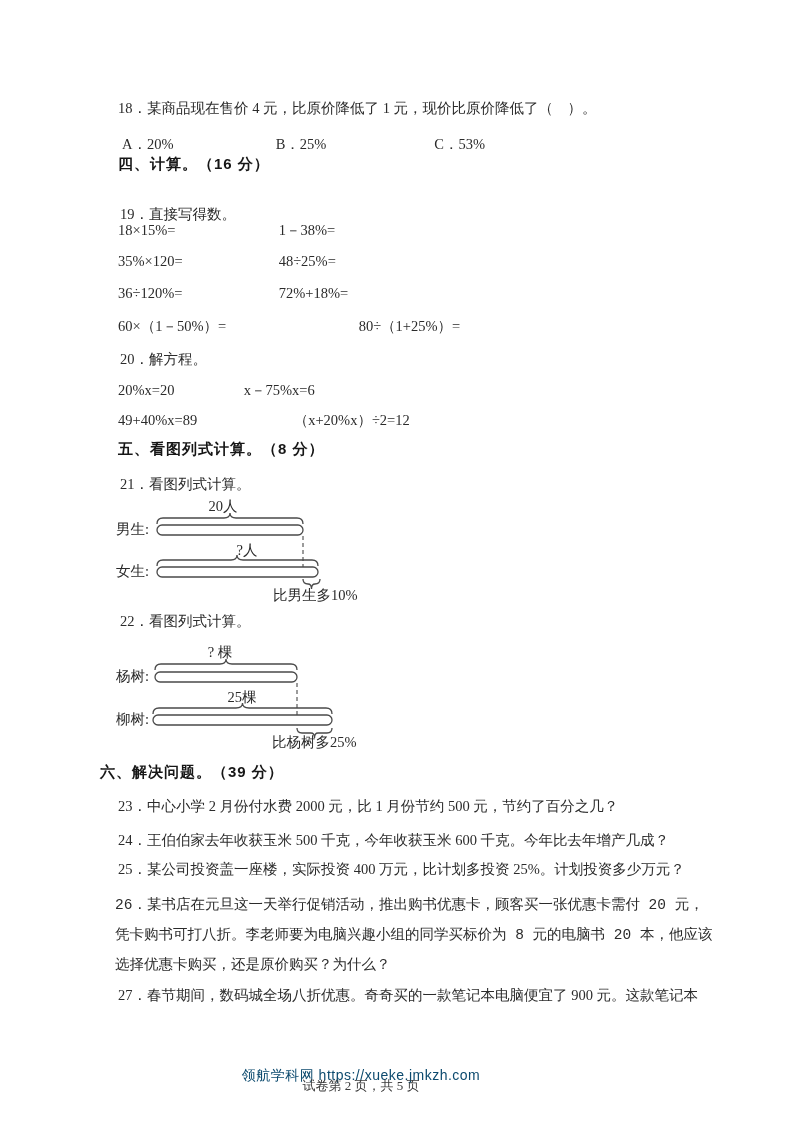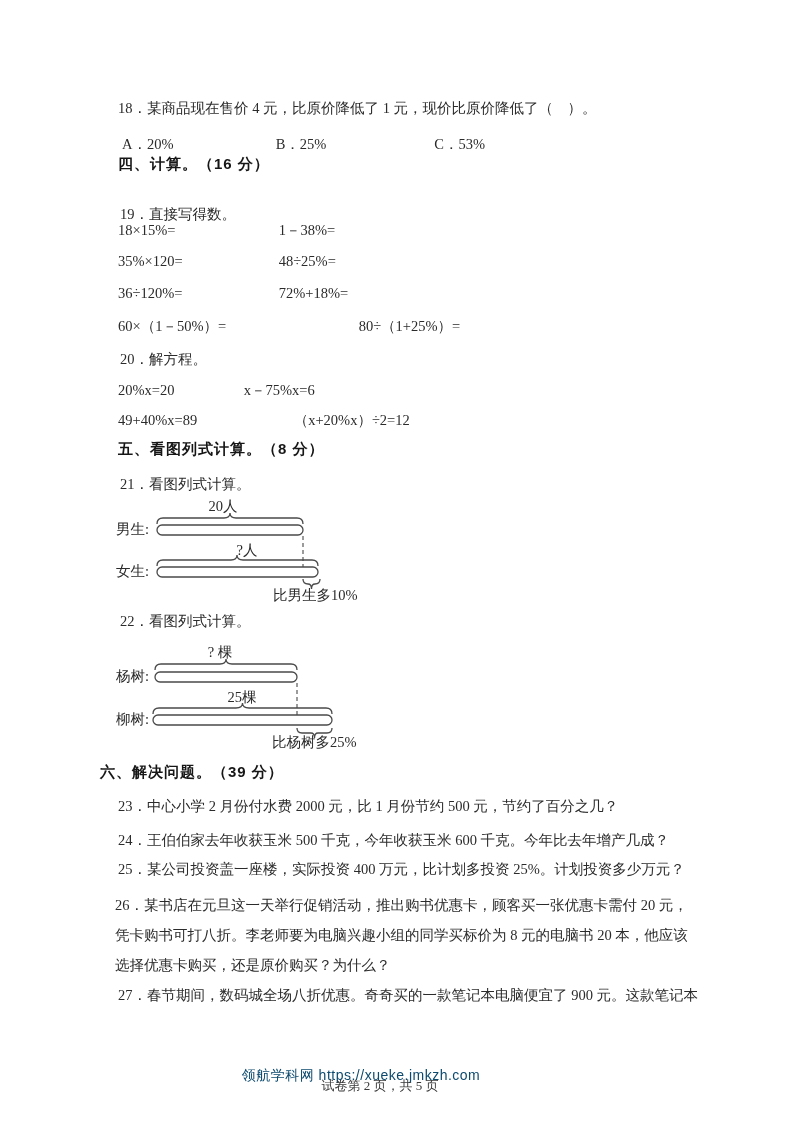--- a/index.html
+++ b/index.html
@@ -127,24 +127,24 @@
     <path d="M207,88 Q207,93 212,93 L221,93 Q224.5,93 224.5,98 Q224.5,93 228,93 L237,93 Q242,93 242,88"></path>
     <text x="182" y="107">比杨树多25%</text>
   </svg>
 
   <h2 class="abs heading" style="left:100px; top:763px;">六、解决问题。（39 分）</h2>
 
   <p class="abs" style="left:118px; top:797px;">23．中心小学 2 月份付水费 2000 元，比 1 月份节约 500 元，节约了百分之几？</p>
   <p class="abs" style="left:118px; top:831px;">24．王伯伯家去年收获玉米 500 千克，今年收获玉米 600 千克。今年比去年增产几成？</p>
   <p class="abs" style="left:118px; top:860px;">25．某公司投资盖一座楼，实际投资 400 万元，比计划多投资 25%。计划投资多少万元？</p>
 
-  <div class="abs q26" style="left:115px; top:890px;">
+  <div class="abs q26" style="left:115px; top:890px;font-family:Liberation Mono, monospace;">
     <div>26．某书店在元旦这一天举行促销活动，推出购书优惠卡，顾客买一张优惠卡需付 20 元，</div>
     <div>凭卡购书可打八折。李老师要为电脑兴趣小组的同学买标价为 8 元的电脑书 20 本，他应该</div>
     <div>选择优惠卡购买，还是原价购买？为什么？</div>
   </div>
 
   <p class="abs" style="left:118px; top:986px;">27．春节期间，数码城全场八折优惠。奇奇买的一款笔记本电脑便宜了 900 元。这款笔记本</p>
 
   <div class="abs watermark" style="left:0; top:1067px;">领航学科网 https://xueke.jmkzh.com</div>
-  <div class="abs pageinfo" style="left:0; top:1077px;padding-left:19px;">试卷第 2 页，共 5 页</div>
+  <div class="abs pageinfo" style="left:0; top:1077px;">试卷第 2 页，共 5 页</div>
 
 </div>
 
 </body></html>

